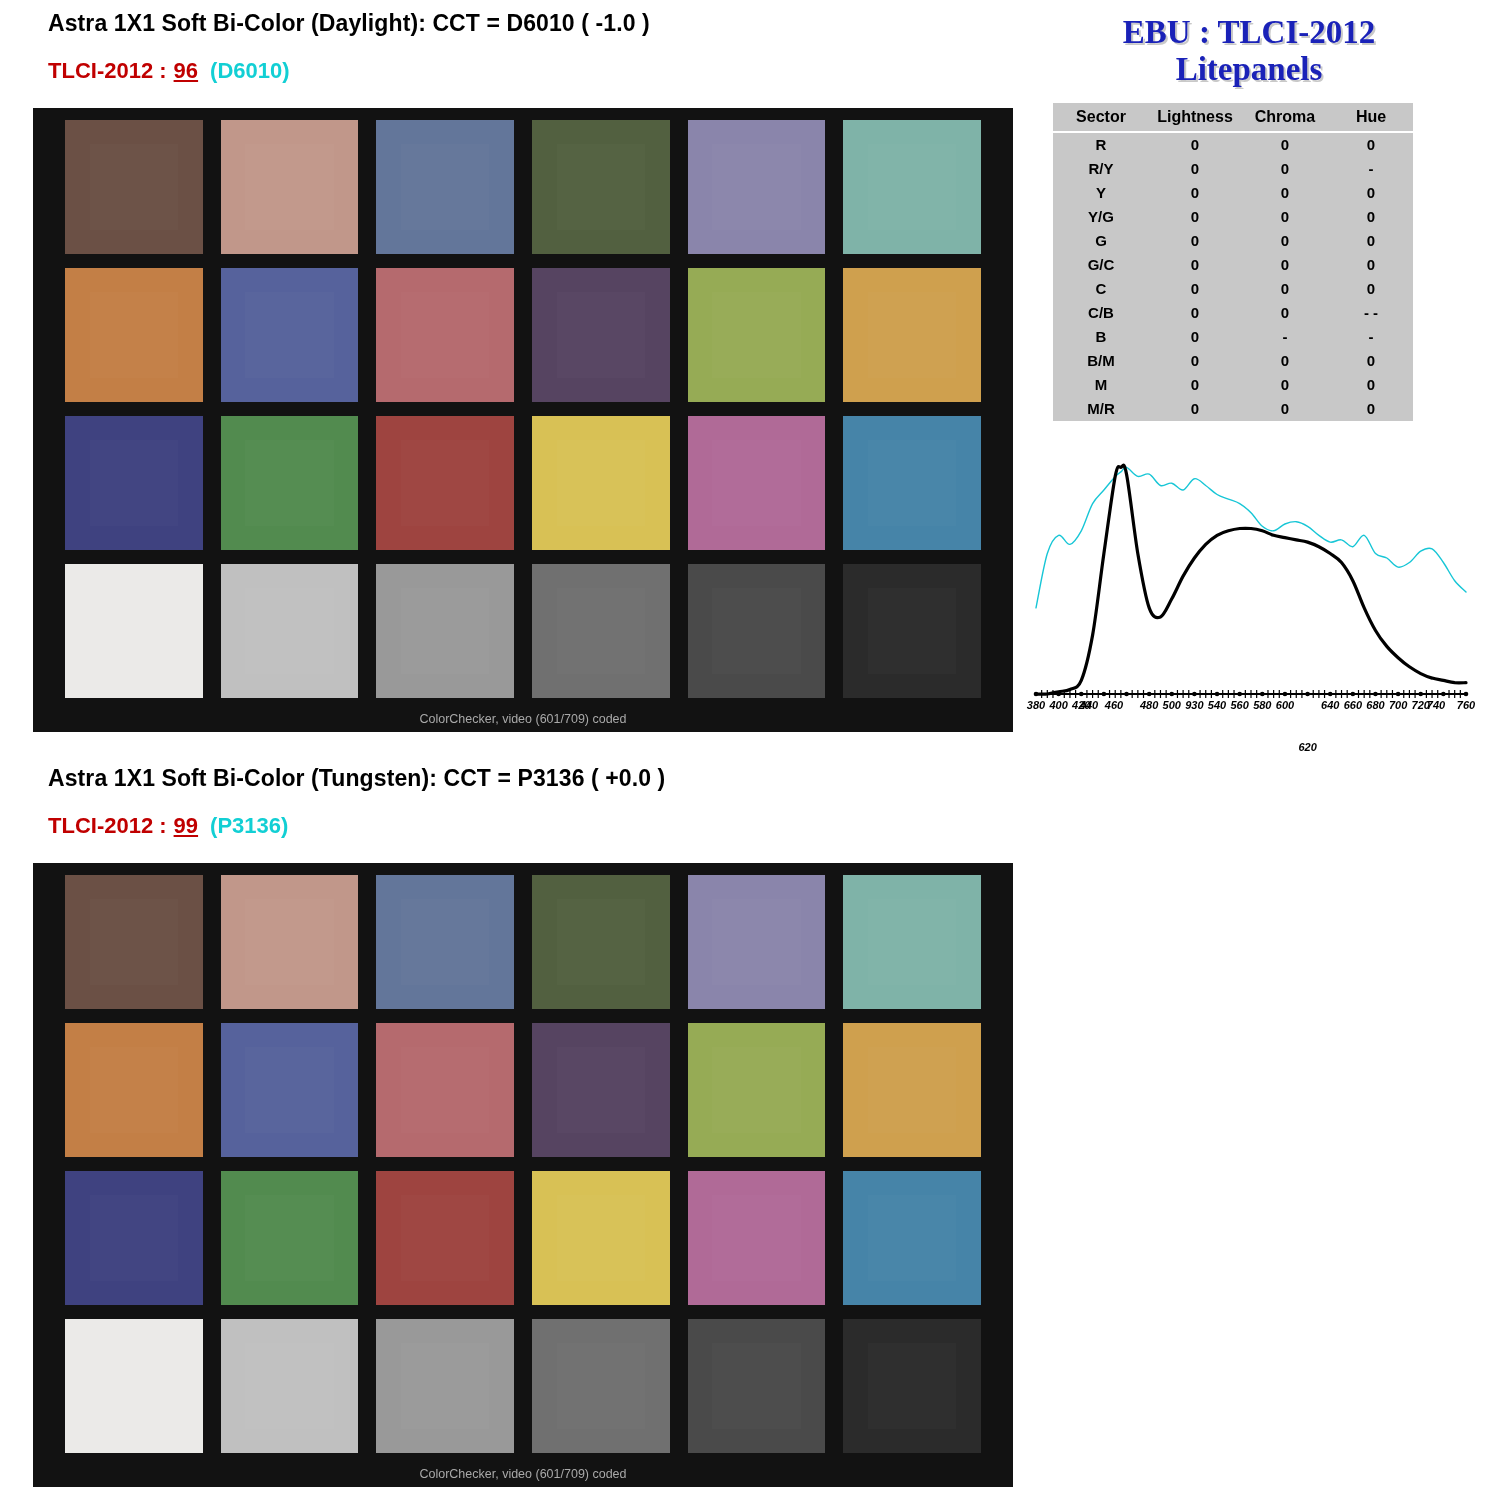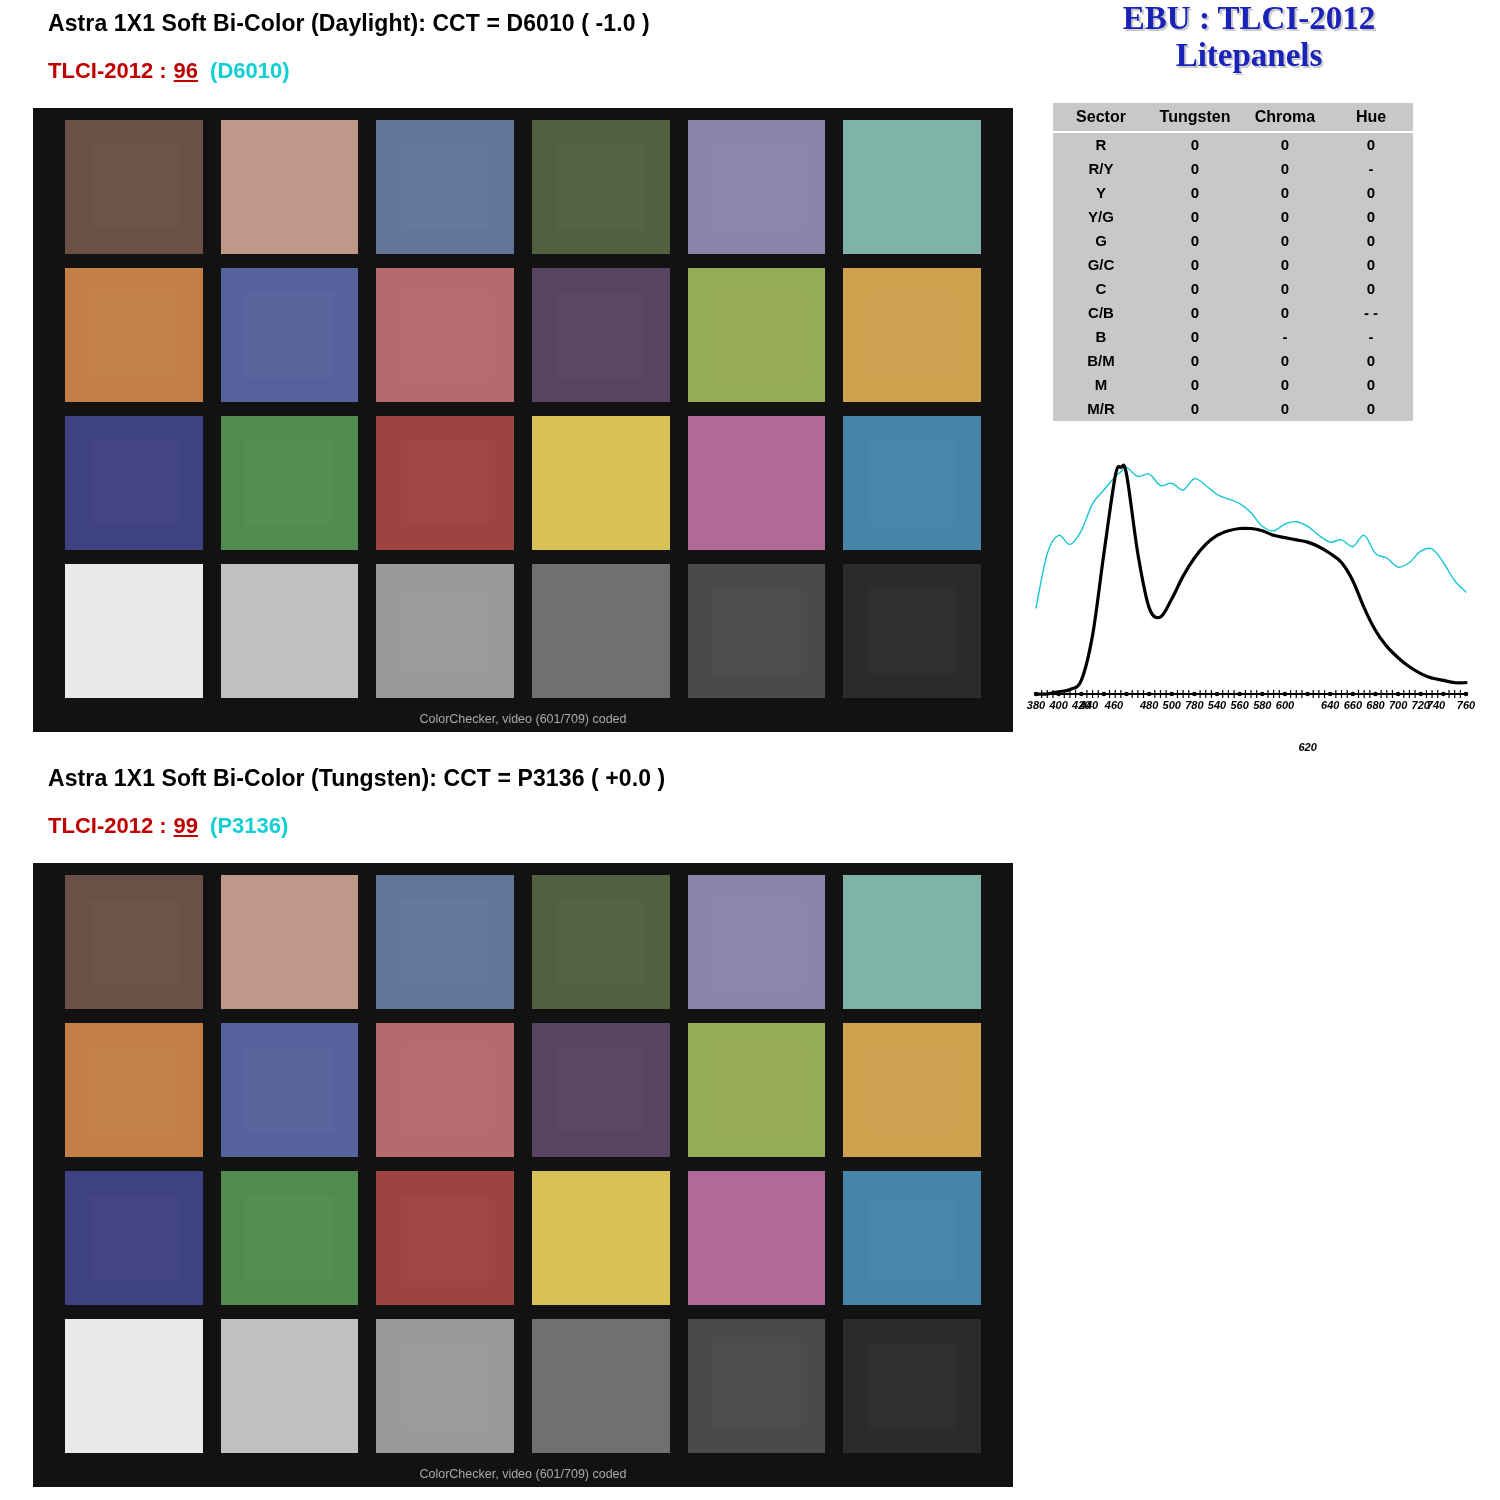--- a/index.html
+++ b/index.html
@@ -60,21 +60,21 @@
     position:absolute;
     width:430px;
     text-align:center;
     font-family:"Liberation Serif", serif;
     font-weight:bold;
     font-size:33px;
     color:#1a22b8;
     line-height:1.12;
     text-shadow:2px 2px 0 #c9c9c9;
   }
-  #ebu1{left:1034px;top:0;}
+  #ebu1{left:1034px;top:14px;}
 
   
   .sector-table{
     position:absolute;
     width:360px;
     background:#c8c8c8;
     border-collapse:collapse;
     font-size:15px;
     font-weight:bold;
     color:#000;
@@ -207,21 +207,21 @@
   <table class="sector-table" id="table1">
     <colgroup>
         <col class="c-sector">
         <col class="c-light">
         <col class="c-chroma">
         <col class="c-hue">
       </colgroup>
     <thead>
       <tr>
         <th>Sector</th>
-        <th>Tungsten</th>
+        <th>Lightness</th>
         <th>Chroma</th>
         <th>Hue</th>
       </tr>
     </thead>
     <tbody>
         <tr>
           <td>R</td>
           <td>0</td>
           <td>0</td>
           <td>0</td>
@@ -379,21 +379,21 @@
         <circle cx="448" cy="244" r="2.3" fill="#000"></circle>
       </svg>
       <div class="axis-labels" style="top: 249px;">
         <span style="left: 18px;">380</span>
         <span style="left: 40.6316px;">400</span>
         <span style="left: 63.2632px;">420</span>
         <span style="left: 71px;">440</span>
         <span style="left: 96px;">460</span>
         <span style="left: 131.158px;">480</span>
         <span style="left: 153.789px;">500</span>
-        <span style="left: 176.421px;">780</span>
+        <span style="left: 176.421px;">930</span>
         <span style="left: 199.053px;">540</span>
         <span style="left: 221.684px;">560</span>
         <span style="left: 244.316px;">580</span>
         <span style="left: 266.947px;">600</span>
         <span style="left: 289.579px; margin-top: 42px;">620</span>
         <span style="left: 312.211px;">640</span>
         <span style="left: 334.842px;">660</span>
         <span style="left: 357.474px;">680</span>
         <span style="left: 380.105px;">700</span>
         <span style="left: 402.737px;">720</span>

